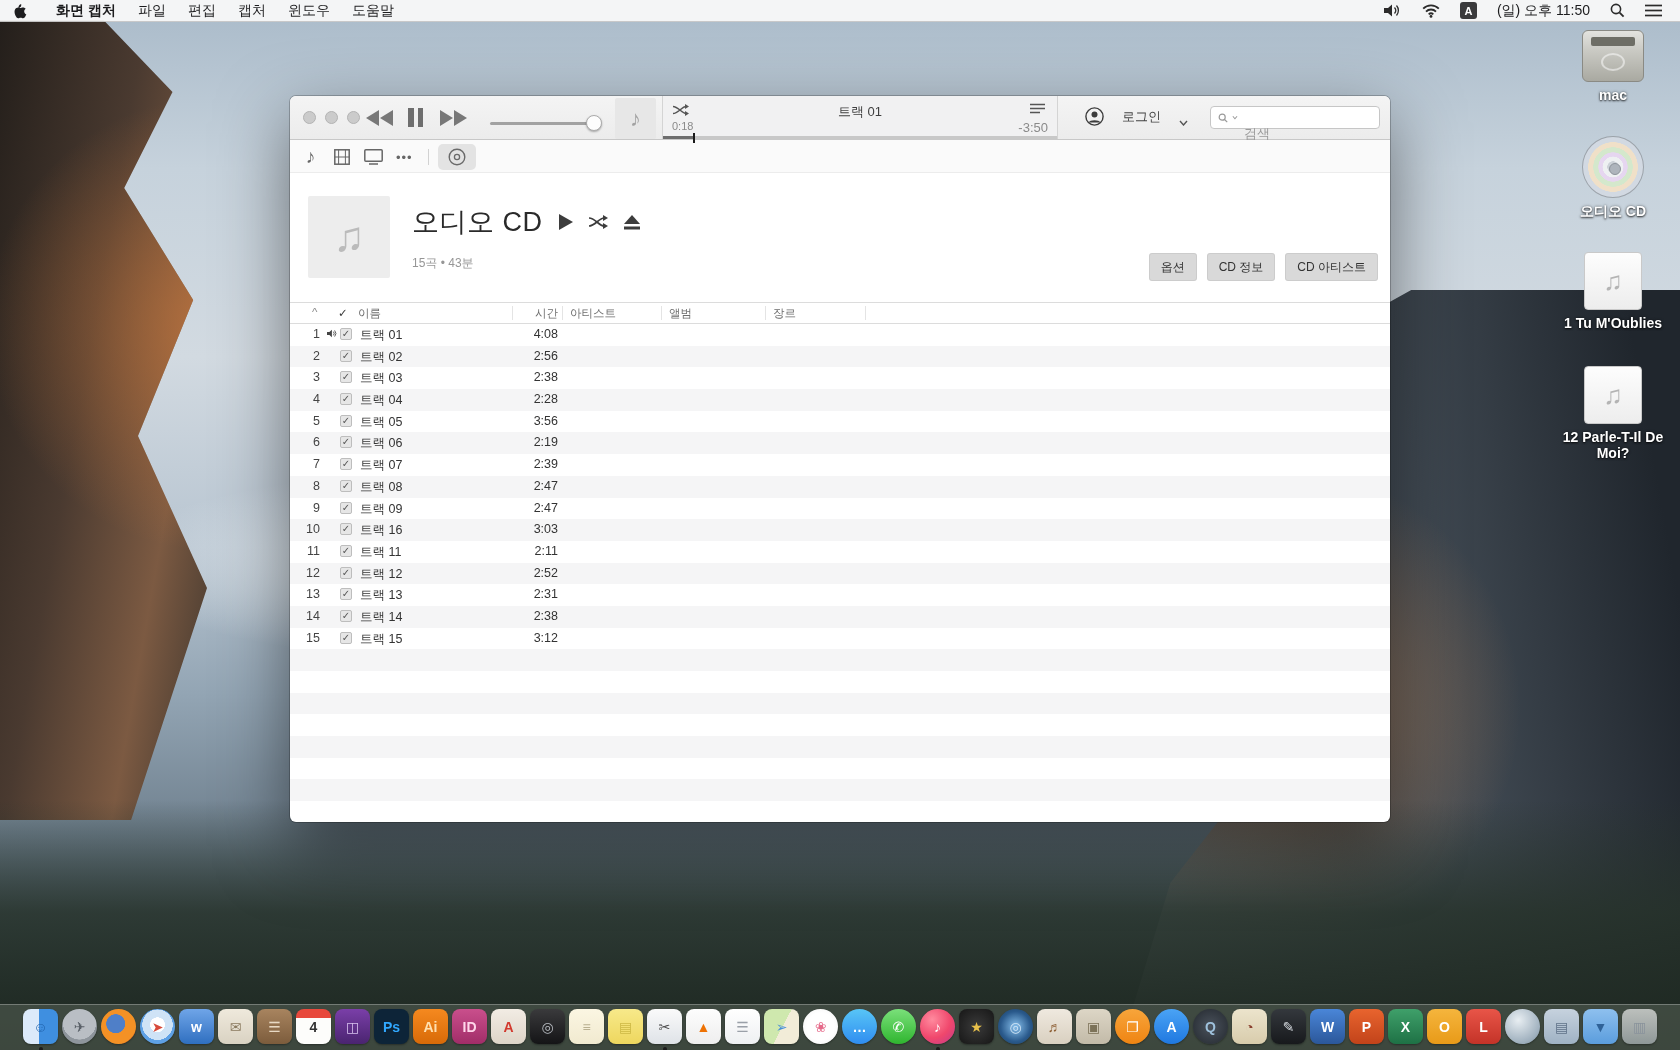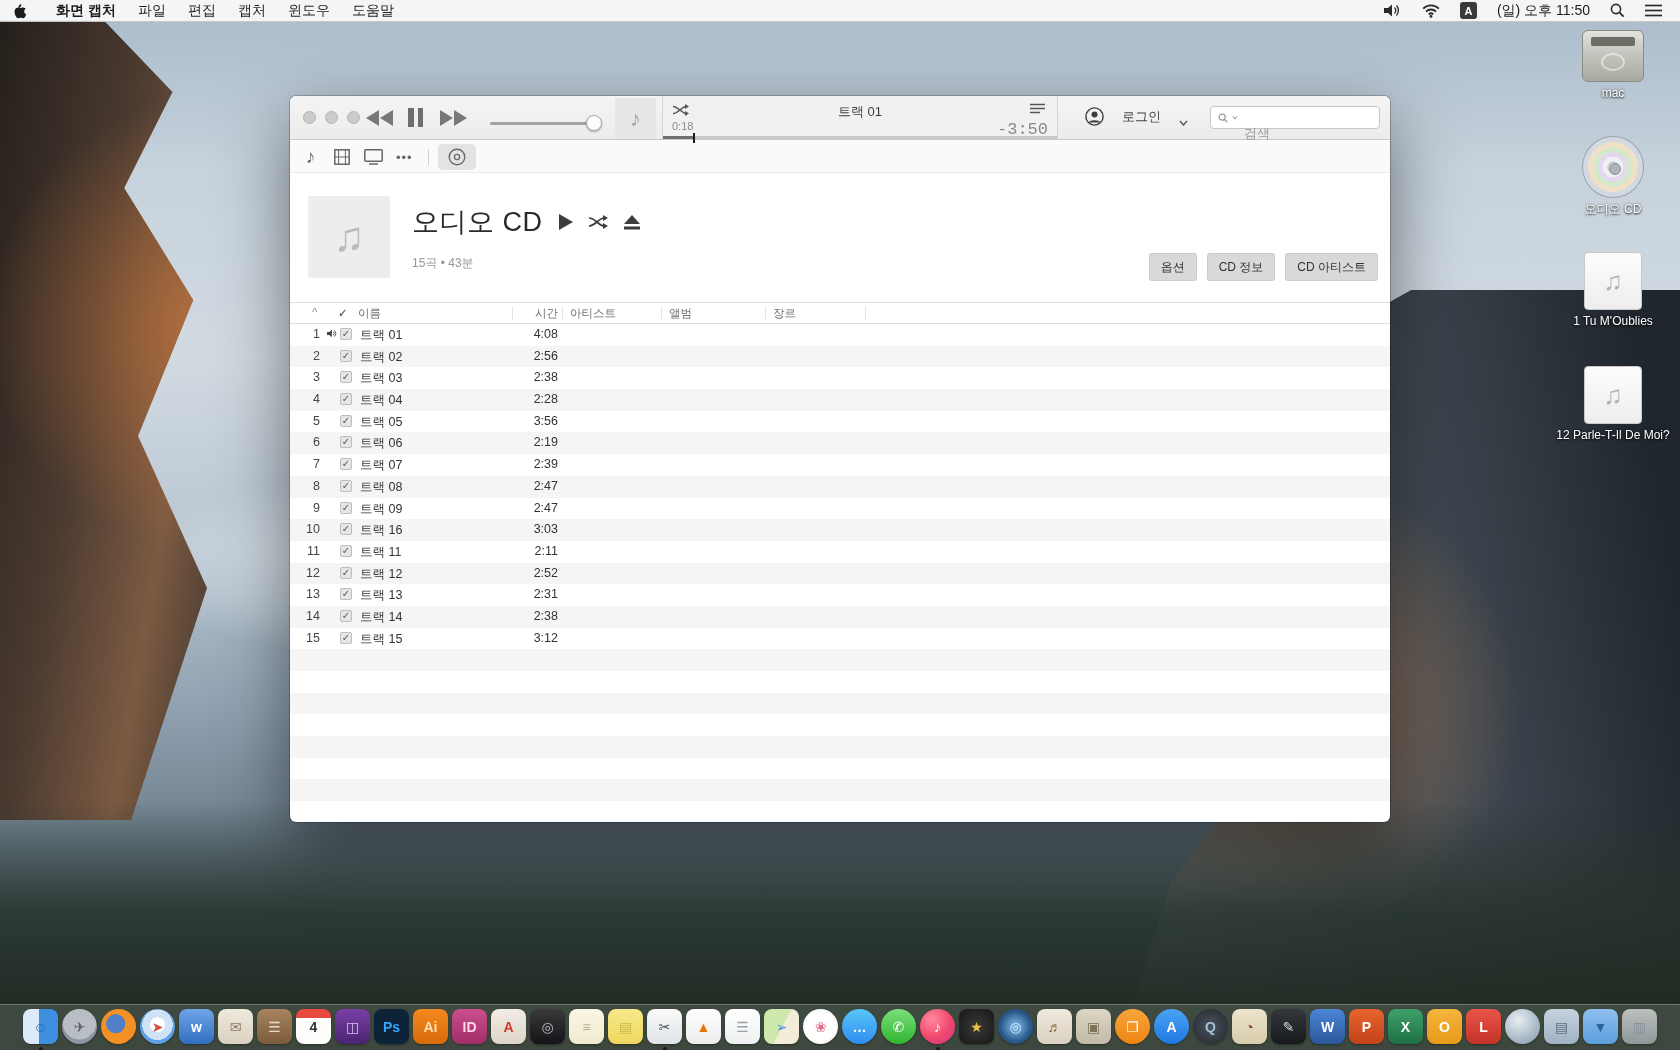--- a/index.html
+++ b/index.html
@@ -30,21 +30,21 @@
   .mb-item{padding:0 11px;white-space:nowrap;}
   .mb-item.app{font-weight:bold;}
   .mb-right{margin-left:auto;display:flex;align-items:center;gap:0;padding-right:8px;}
   .mb-status{padding:0 10px;display:flex;align-items:center;}
   .mb-a{width:17px;height:17px;background:#3a3a3c;border-radius:3px;color:#fff;font-size:11px;font-weight:bold;
     display:flex;align-items:center;justify-content:center;}
   .mb-time{padding:0 10px;white-space:nowrap;}
 
   
   .dicon{width:130px;display:flex;flex-direction:column;align-items:center;z-index:5;}
-  .dlabel{margin-top:5px;font-size:12px;font-weight:normal;color:#fff;text-align:center;line-height:1.15;
+  .dlabel{margin-top:5px;font-size:14px;font-weight:bold;color:#fff;text-align:center;line-height:1.15;
     text-shadow:0 1px 2px rgba(0,0,0,.75),0 0 3px rgba(0,0,0,.5);max-width:124px;}
   .hdd{width:62px;height:52px;border-radius:6px;background:linear-gradient(180deg,#e3e3df 0,#c9c9c3 40%,#a9a9a1 100%);
     border:1px solid #8a8a84;position:relative;}
   .hdd:before{content:"";position:absolute;left:8px;top:6px;right:8px;height:9px;background:#6e6e66;border-radius:2px;}
   .hdd:after{content:"";position:absolute;left:18px;right:18px;top:22px;height:14px;border:2px solid rgba(255,255,255,.5);border-radius:50%;}
   .cdisc{width:62px;height:62px;border-radius:50%;position:relative;border:1px solid rgba(120,126,134,.6);
     background:radial-gradient(circle,#cdd2d8 0 13%,#eef0f2 14% 24%,#e6d6f0 25% 34%,#d4e8cc 35% 46%,#f0e0c8 47% 58%,#d2d9e2 59% 78%,#b9bfc7 79% 100%);}
   .cdisc:before{content:"";position:absolute;left:26px;top:26px;width:10px;height:10px;border-radius:50%;background:#aeb4bc;border:1px solid #8d939b;}
   .afile{width:58px;height:58px;border-radius:4px;background:linear-gradient(180deg,#fdfdfd,#ededed);border:1px solid #c9c9c9;
     display:flex;align-items:center;justify-content:center;font-size:26px;color:#b4b4b4;}
@@ -57,21 +57,21 @@
   .transport{color:#787878;}
   .pausebars{left:118px;top:12px;width:15px;height:19px;display:flex;justify-content:space-between;}
   .pausebars i{width:5.5px;height:19px;background:#6e6e6e;}
   .volslider{left:200px;top:26px;width:106px;height:3px;background:#a2a2a2;border-radius:2px;}
   .volknob{width:16px;height:16px;border-radius:50%;background:#fdfdfd;border:1px solid #ababab;box-shadow:0 1px 2px rgba(0,0,0,.3);
     position:absolute;right:-6px;top:-7px;}
   .thumb{left:325px;top:2px;width:41px;height:41px;background:#e7e7e7;display:flex;align-items:center;justify-content:center;
     font-size:22px;color:#a3a3a3;border-radius:2px;}
   .lcd{left:372px;top:0;width:396px;height:43px;background:#f1f1f2;border-left:1px solid #d4d4d4;border-right:1px solid #d4d4d4;}
   .lcd .elapsed{left:9px;top:24px;font-size:11px;color:#8a8a8a;}
-  .lcd .remain{right:9px;top:24px;font-size:17px;color:#8a8a8a;font-family:Liberation Mono, monospace;}
+  .lcd .remain{right:9px;top:24px;font-size:13px;color:#8a8a8a;}
   .lcd .title{left:0;right:0;top:7px;text-align:center;font-size:13px;color:#3f3f3f;}
   .ptrack{left:0;right:0;bottom:0;height:3px;background:#c8c8c8;}
   .pplayed{left:0;top:0;height:3px;width:7.5%;background:#6e6e6e;position:absolute;}
   .phead{left:7.5%;top:-3px;width:2px;height:10px;background:#1a1a1a;position:absolute;z-index:6;}
   .login{left:795px;top:11px;display:flex;align-items:flex-end;gap:18px;color:#444;font-size:13px;}
   .search{left:920px;top:10px;width:170px;height:23px;background:#fff;border:1px solid #c6c6c6;border-radius:4px;
     display:flex;align-items:center;padding:0 7px;gap:4px;color:#999;font-size:13px;}
   .search input{border:none;outline:none;width:100%;font-size:13px;background:transparent;font-family:inherit;color:#333;margin-top:32px;}
   .search input::placeholder{color:#9a9a9a;}
 

